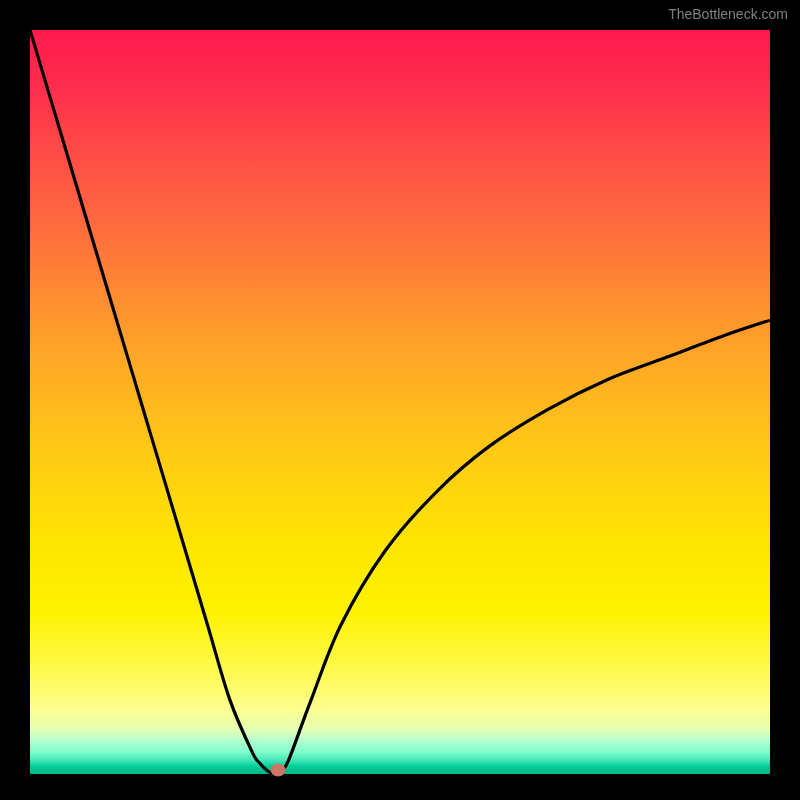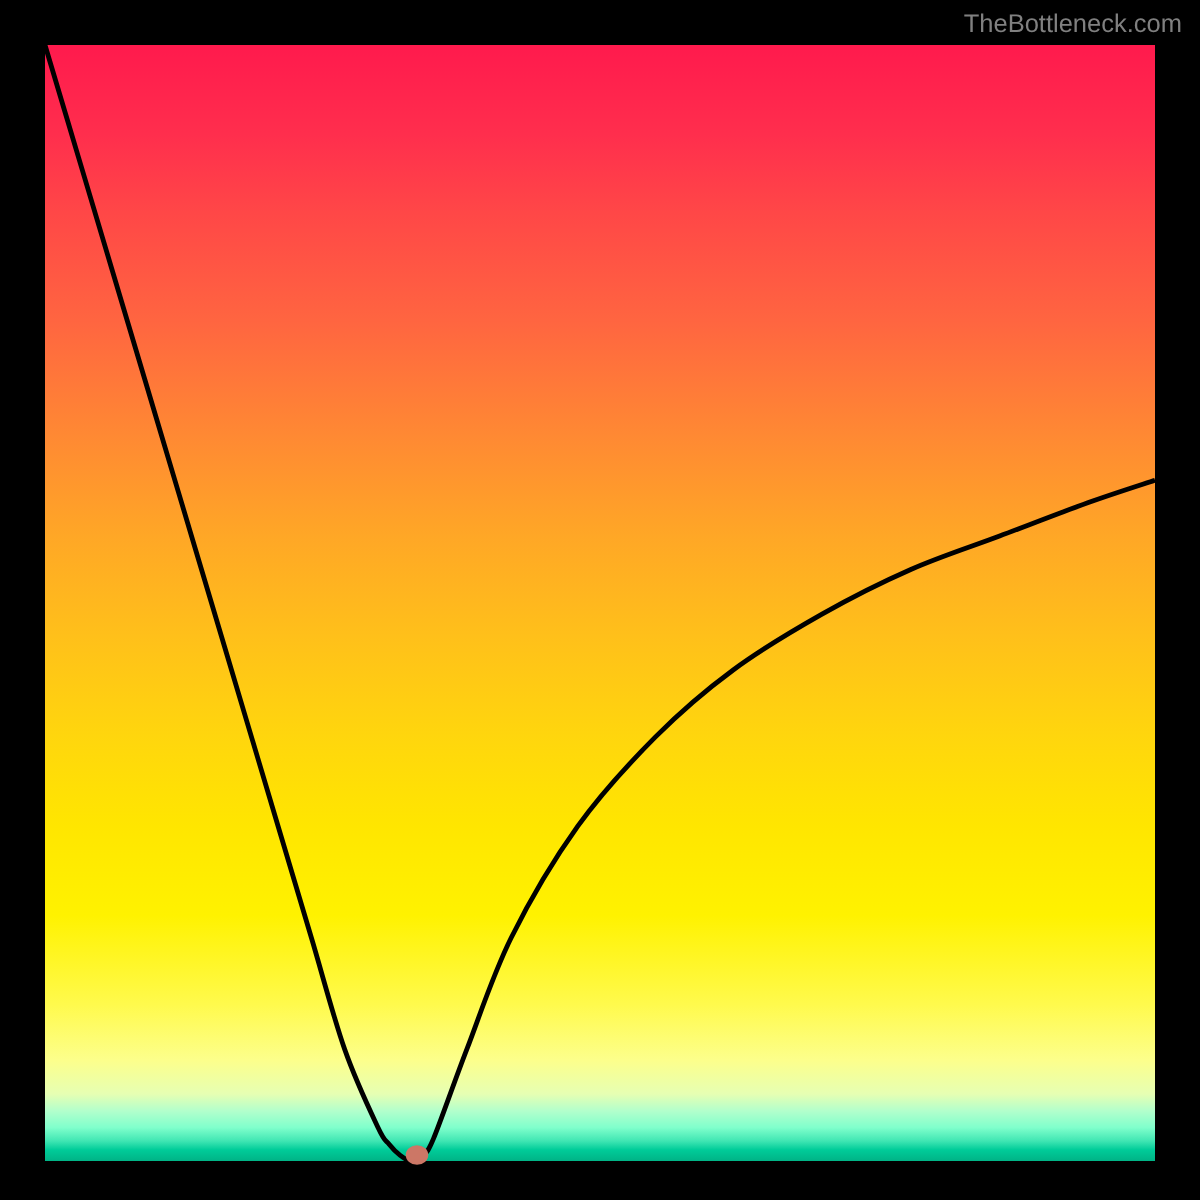--- a/index.html
+++ b/index.html
@@ -14,21 +14,21 @@
       background: #000;
       position: relative;
       font-family: Arial, sans-serif;
     }
 
     .watermark {
       position: absolute;
       top: 6px;
       right: 12px;
       color: #808080;
-      font-size: 17px;
+      font-size: 14px;
       z-index: 10;
     }
 
     .chart-container {
       position: absolute;
       left: 30px;
       top: 30px;
       width: 740px;
       height: 744px;
     }

